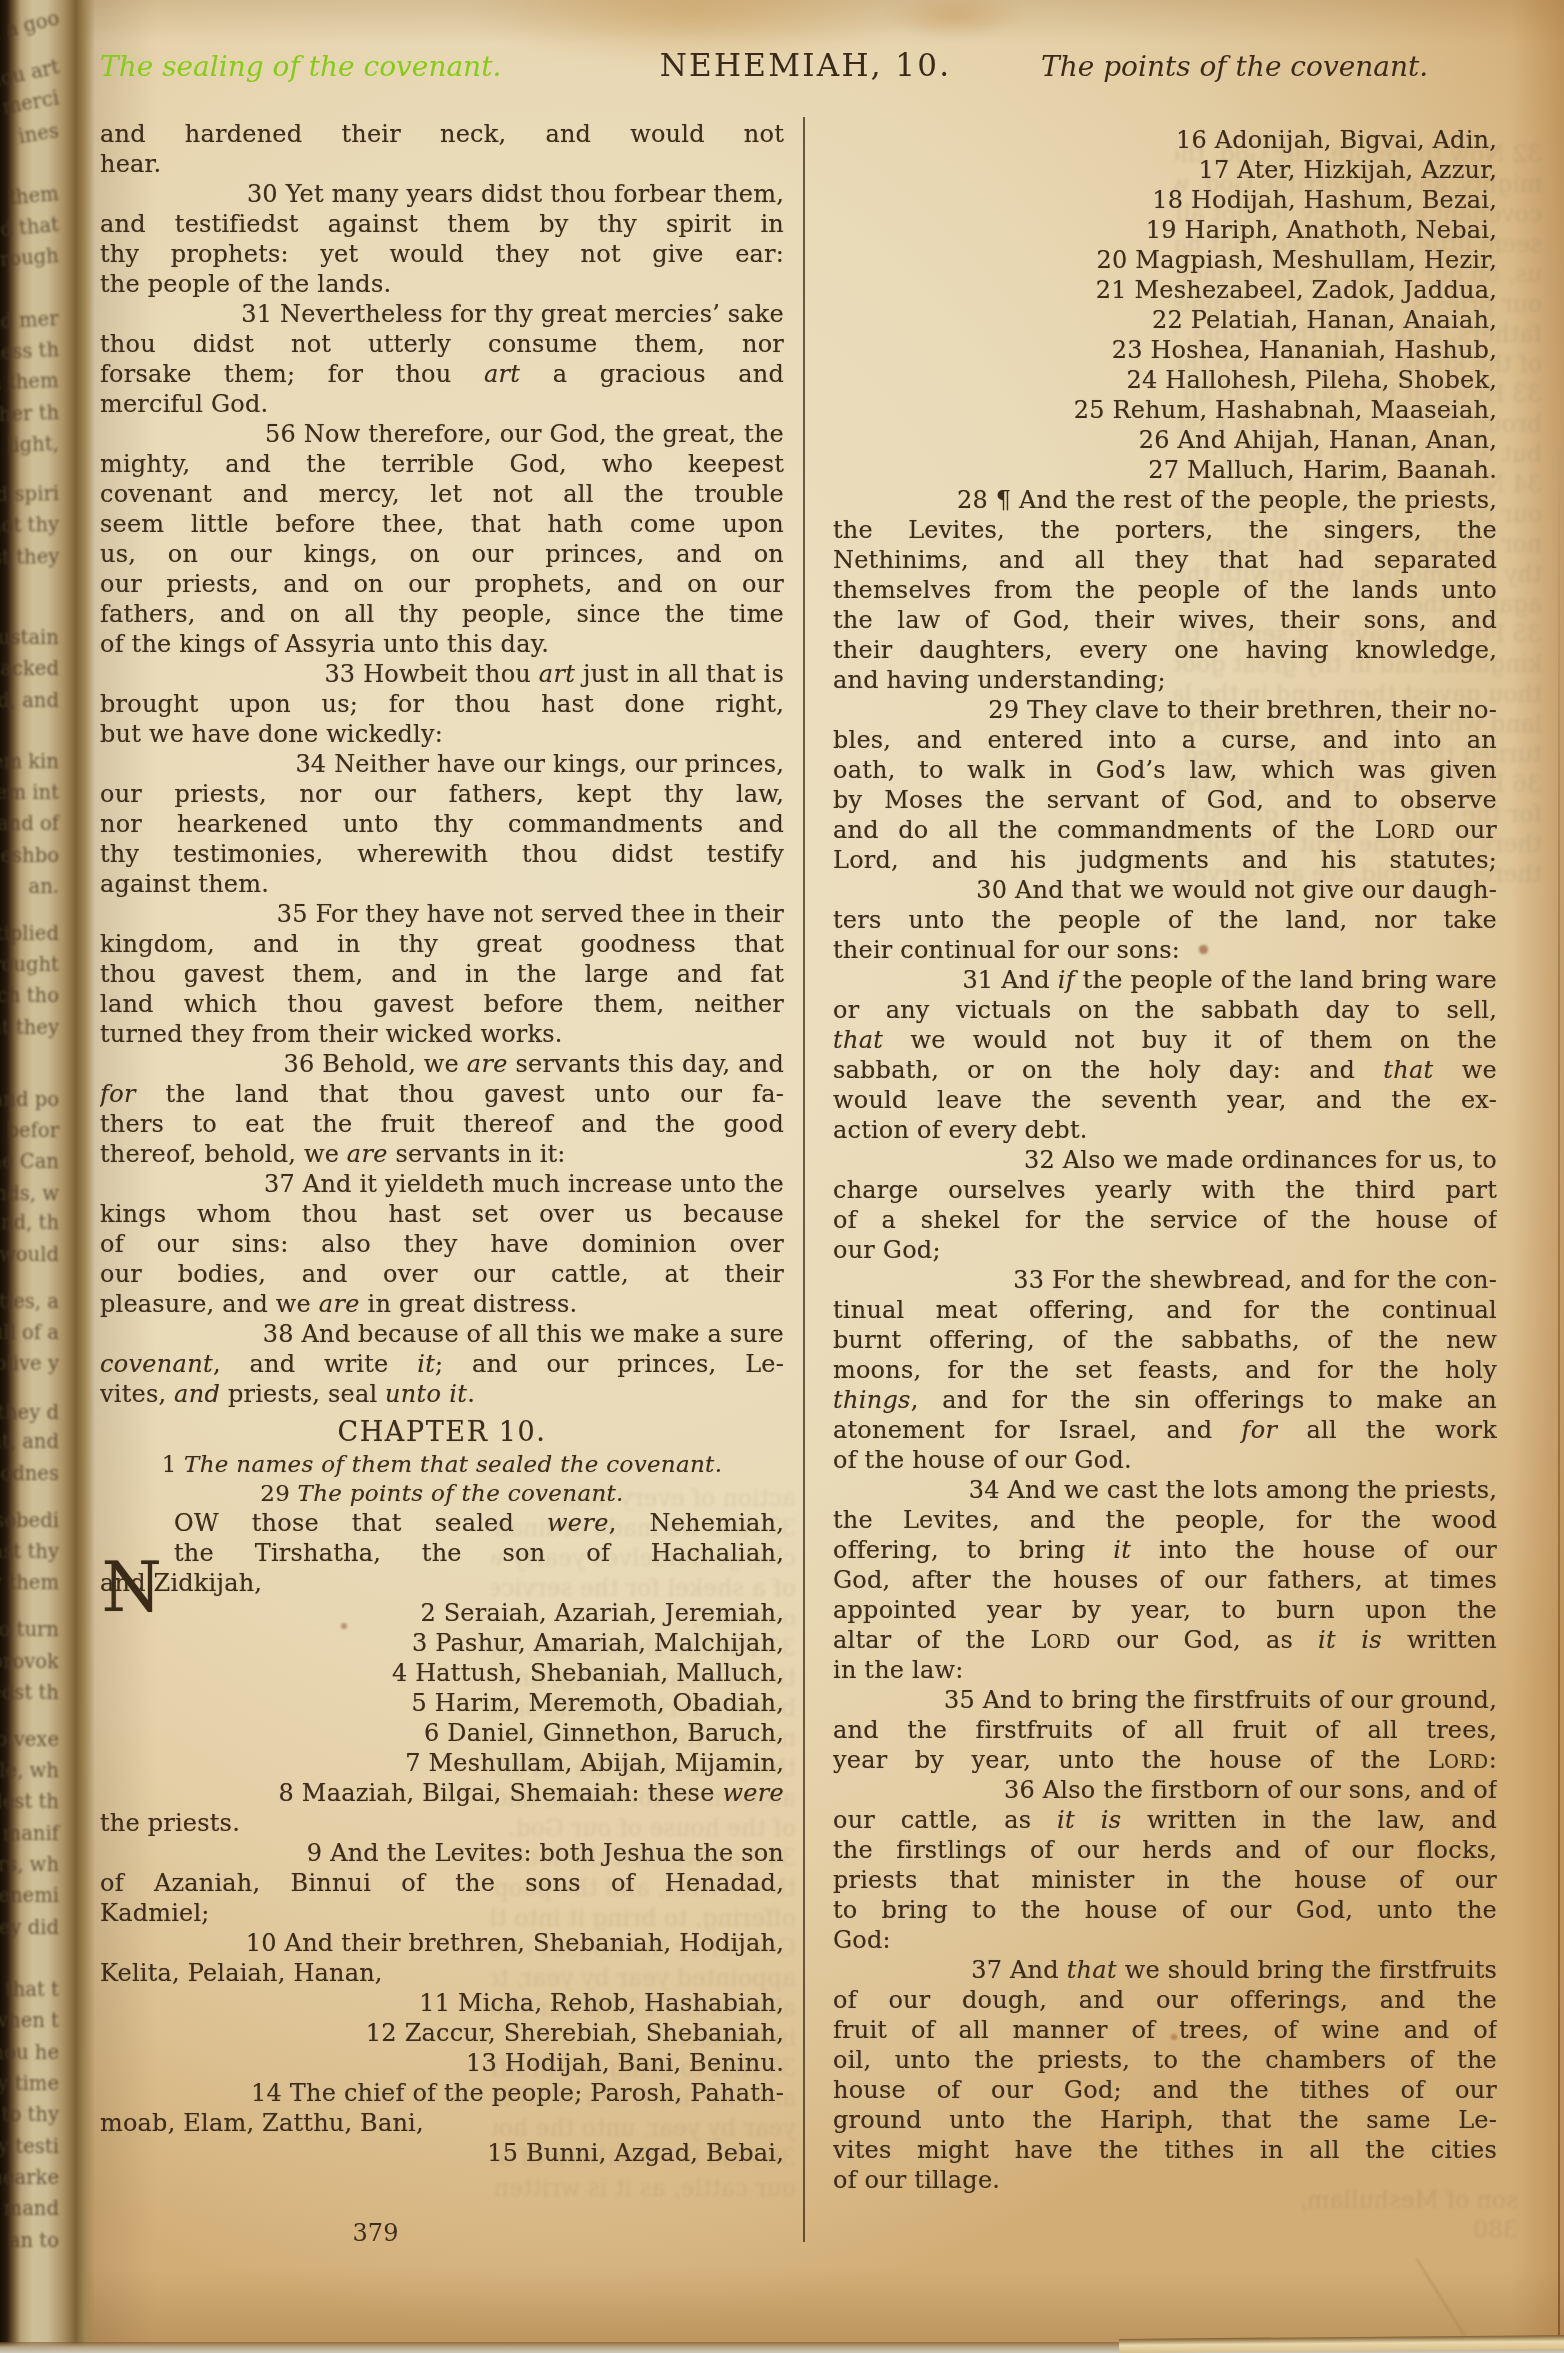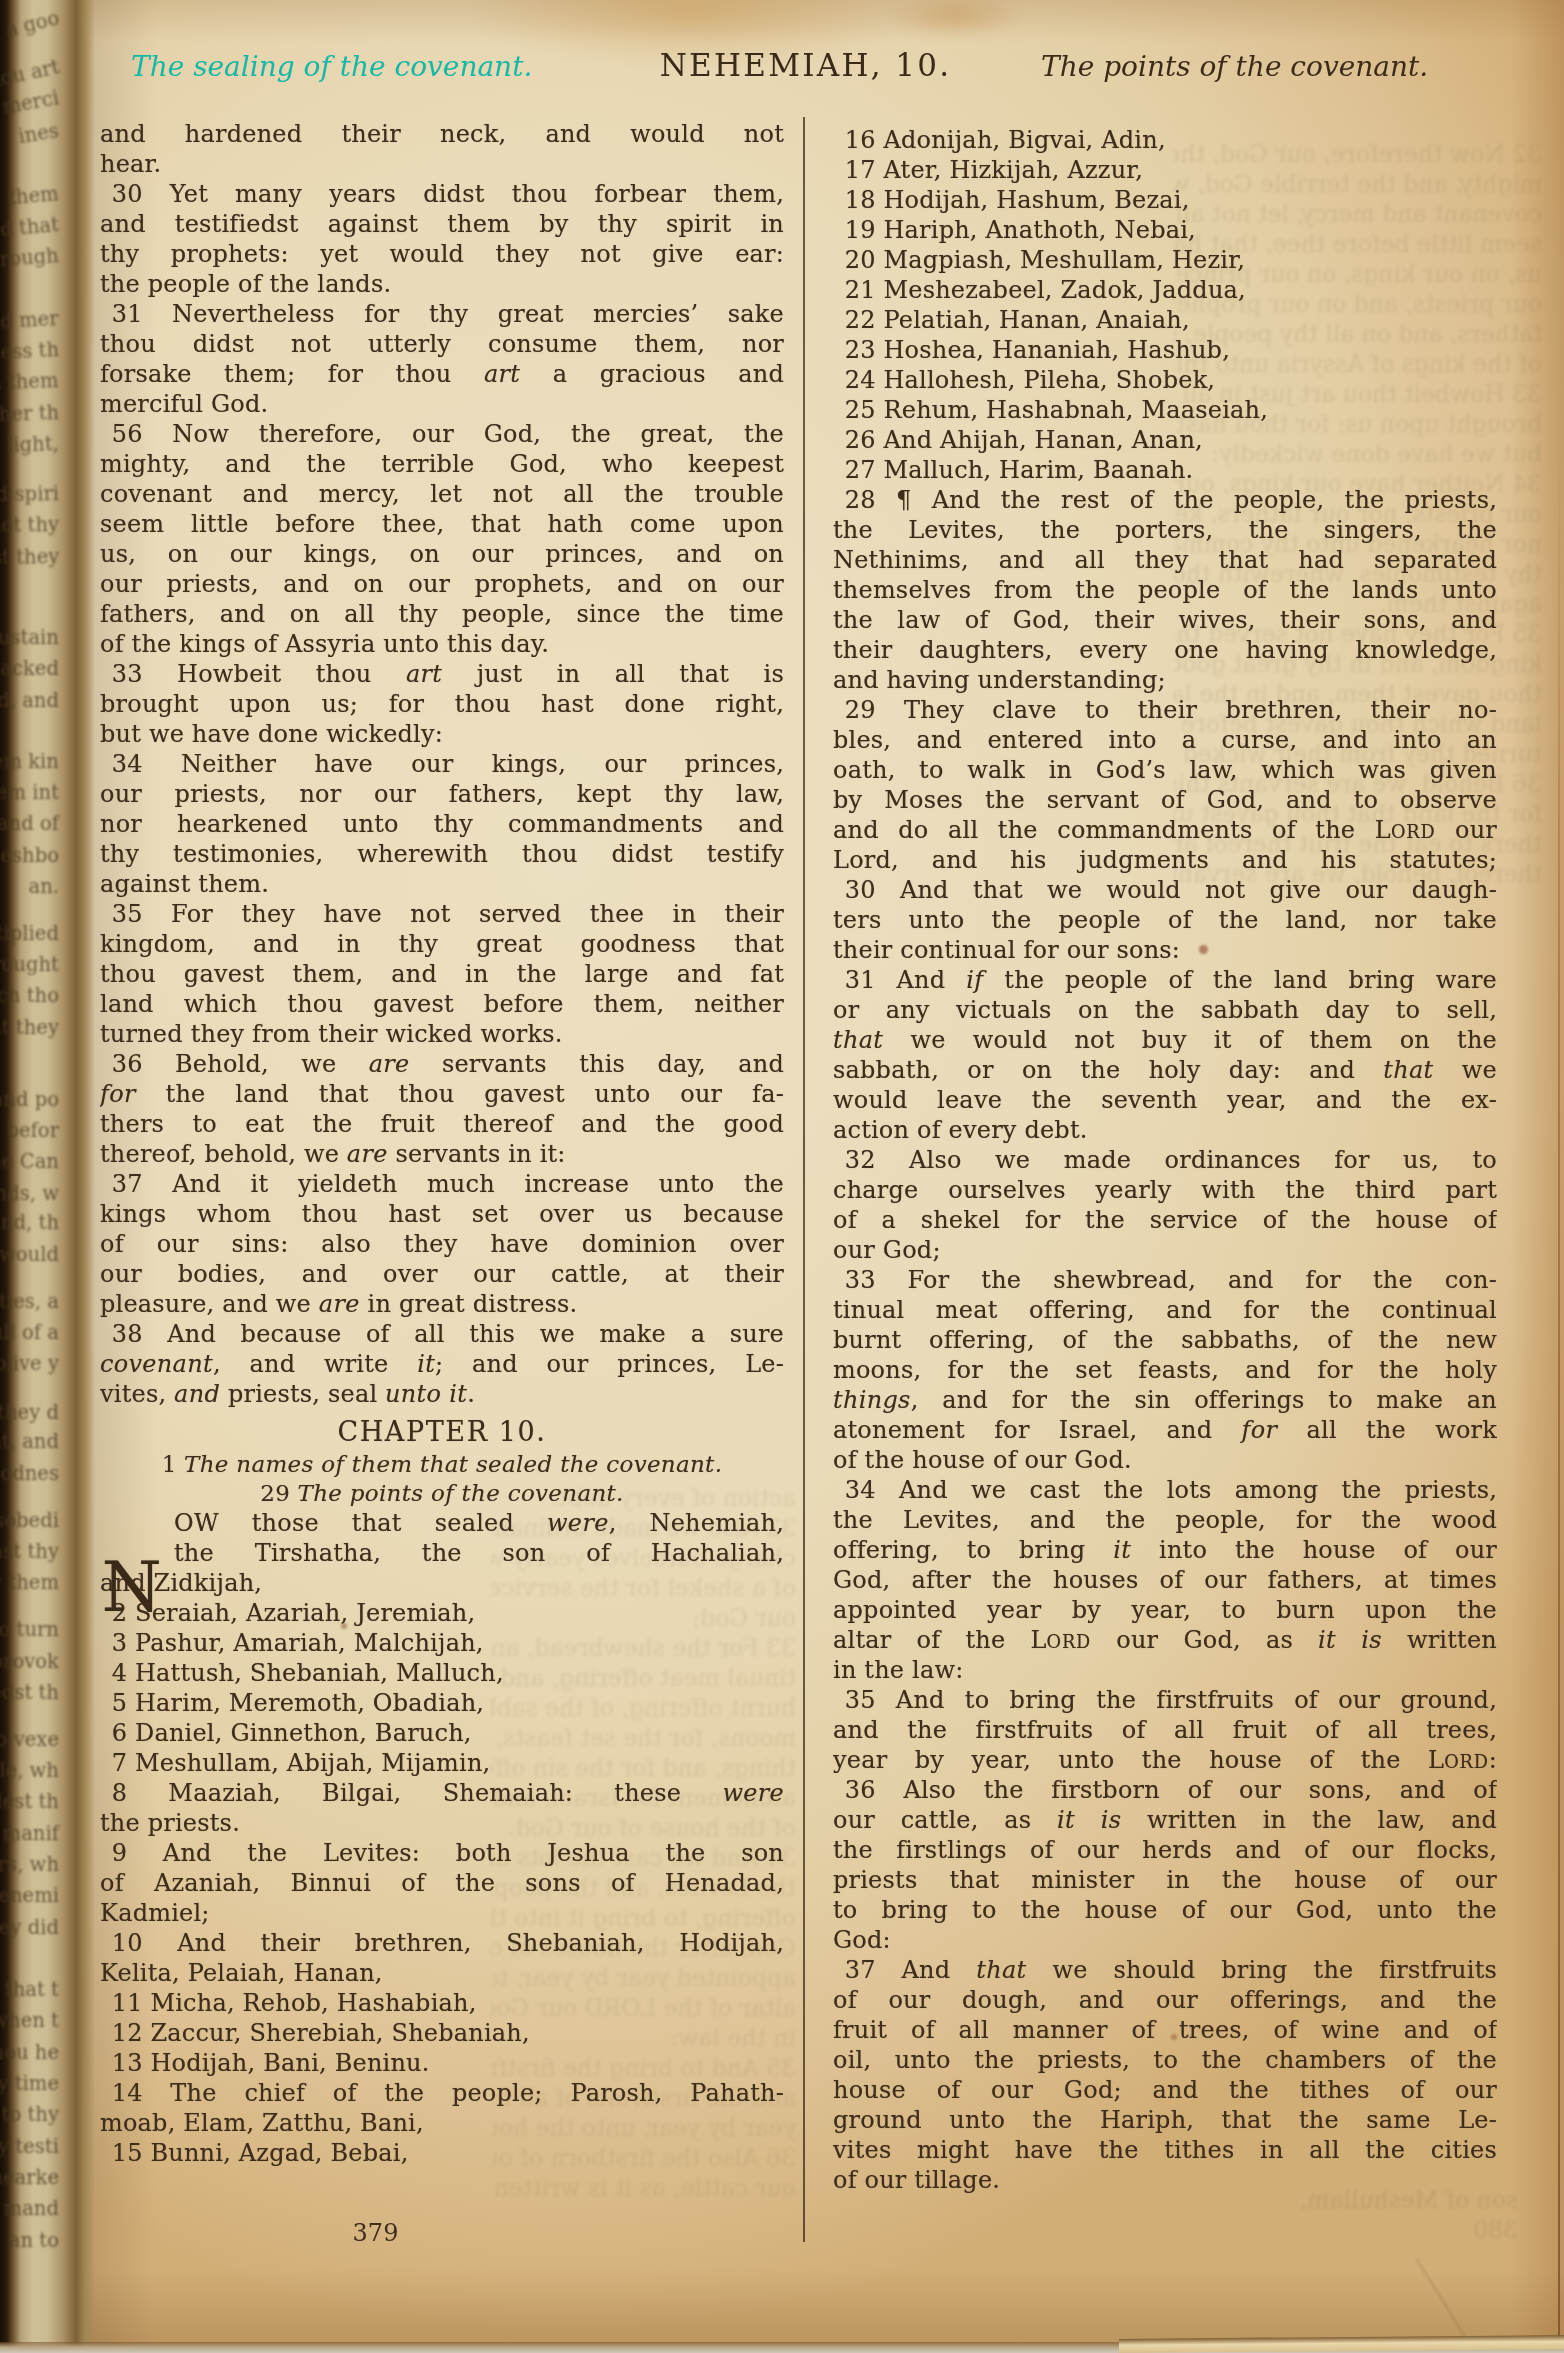--- a/index.html
+++ b/index.html
@@ -16,34 +16,34 @@
       linear-gradient(0deg, rgba(146,98,44,.38) 0px, rgba(146,98,44,0) 86px),
       radial-gradient(ellipse 1174px 1487px at 36% 36%, #ece0c2 0%, #e9dab8 48%, #e4d0a7 70%, #dcc091 86%, #d2ae77 100%);}
 
   
   .spine{position:absolute;left:0;top:0;width:95px;height:2354px;
     background:linear-gradient(90deg,#150d05 0px,#2c1e0e 7px,#6e5631 13.3px,#b6a278 21px,#cfbf97 33px,#cbbb93 47px,#ab9264 63px,#7c6136 76px,#a18655 85px,rgba(160,130,85,0) 95px);}
   .frag{position:absolute;right:36px;white-space:nowrap;color:#4e3b21;font-size:19.6px;
         filter:blur(1.2px);opacity:.78;transform-origin:right center;}
 
   
-  .hdr-left{position:absolute;left:131px;top:50px;font-style:italic;font-size:28px;color:#14b8a6;}
+  .hdr-left{position:absolute;left:100px;top:50px;font-style:italic;font-size:28px;color:#84cc16;}
   .hdr-center{position:absolute;left:649px;top:47px;width:313px;text-align:center;
               font-size:31px;letter-spacing:2.3px;color:#3a2a18;}
   .hdr-right{position:absolute;left:1041px;top:50px;font-style:italic;font-size:28px;color:#3c2b19;}
 
   
   .colrule{position:absolute;left:803px;top:117px;width:1.6px;height:2125px;background:rgba(62,44,26,.75);}
   #left-col{position:absolute;left:100px;top:119px;width:684px;}
   #right-col{position:absolute;left:833px;top:125px;width:664px;}
   .line{height:30px;line-height:30px;font-size:24px;color:#3e2d1b;overflow:hidden;
         text-align:justify;letter-spacing:0.2px;text-shadow:0 0 0.8px rgba(60,42,24,.45);}
   .line.fj::after{content:"";display:inline-block;width:100%;}
   .line.nj{text-align:left;}
-  .line.ind{text-indent:11.7px;}
+  .line.ind{text-indent:11.7px;text-align:right;}
   .line.pad{padding-left:74px;}
   .line.chap{height:36px;line-height:36px;margin-top:4.7px;text-align:center;
              font-size:27px;letter-spacing:1.6px;text-indent:0;}
   .line.sum{height:29px;line-height:29px;text-align:center;font-size:23px;text-indent:0;}
   .line i{font-style:italic;letter-spacing:0.3px;margin-top:18px;}
   .sc{font-size:.74em;letter-spacing:0.8px;}
   .dropcap{position:absolute;left:1.6px;top:1437px;font-size:69px;line-height:63px;
            color:#3a2a18;text-shadow:0 0 0.8px rgba(60,42,24,.5);}
 
   .pageno{position:absolute;left:219px;top:2219px;width:313px;text-align:center;

